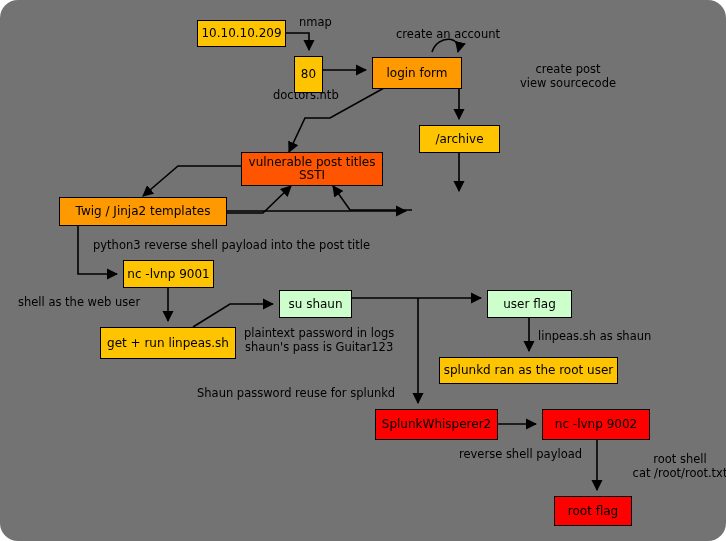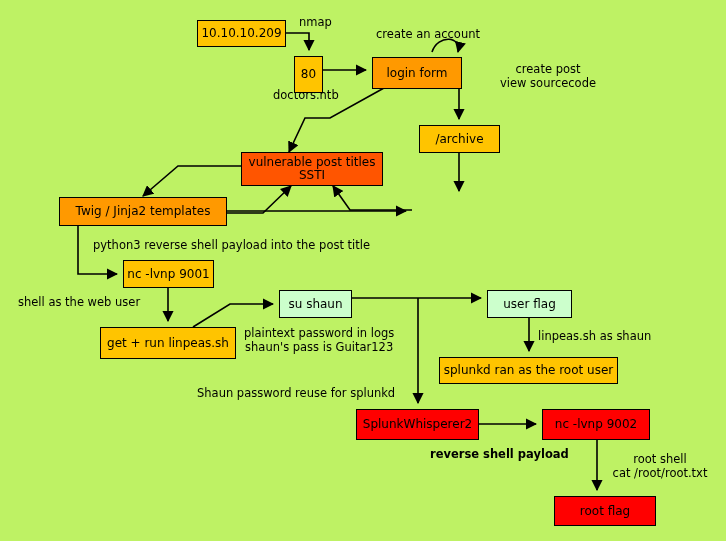--- a/index.html
+++ b/index.html
@@ -7,22 +7,23 @@
     padding: 0;
     background: #ffffff;
   }
   body {
     font-family: "DejaVu Sans", sans-serif;
   }
   #canvas {
     position: relative;
     width: 726px;
     height: 541px;
-    background: #bef264;
+    background: #737373;
     overflow: hidden;
+    border-radius: 18px;
   }
   #edges {
     position: absolute;
     left: 0;
     top: 0;
     width: 726px;
     height: 541px;
   }
   .node {
     position: absolute;
@@ -44,21 +45,21 @@
   .n-green  { background: #CCFFCC; }
   .n-red    { background: #FF0000; }
   .lbl {
     position: absolute;
     color: #000000;
     font-size: 11.5px;
     line-height: 14px;
     white-space: pre-line;
     z-index: 2;
   }
-  .lbl-c { text-align: center; }
+  .lbl-c { text-align: center; margin-left: 20px; }
   .lbl-l { text-align: center; }
 </style>
 </head>
 <body>
 
 <div id="canvas">
 
   <svg id="edges" viewBox="0 0 726 541">
     <defs>
       <marker id="arrow" viewBox="0 0 10 10" refX="9" refY="5" markerWidth="7" markerHeight="7" orient="auto-start-reverse">
@@ -122,25 +123,25 @@
   <div class="node n-yellow" style="left:123px; top:260px; width:91px; height:28px;">nc -lvnp 9001</div>
 
   <div class="node n-yellow" style="left:100px; top:327px; width:136px; height:32px;">get + run linpeas.sh</div>
 
   <div class="node n-green" style="left:279px; top:290px; width:73px; height:28px;text-align:right;">su shaun</div>
 
   <div class="node n-green" style="left:487px; top:290px; width:85px; height:28px;">user flag</div>
 
   <div class="node n-yellow" style="left:439px; top:357px; width:179px; height:27px;">splunkd ran as the root user</div>
 
-  <div class="node n-red" style="left:356px; top:409px; width:123px; height:31px;">SplunkWhisperer2</div>
+  <div class="node n-red" style="left:375px; top:409px; width:123px; height:31px;">SplunkWhisperer2</div>
 
   <div class="node n-red" style="left:542px; top:409px; width:108px; height:31px;">nc -lvnp 9002</div>
 
-  <div class="node n-red" style="left:554px; top:496px; width:102px; height:30px;">root flag</div>
+  <div class="node n-red" style="left:554px; top:496px; width:78px; height:30px;">root flag</div>
 
   <div class="lbl lbl-l" style="left:299px; top:15px;">nmap</div>
 
   <div class="lbl lbl-l" style="left:273px; top:88px;">doctors.htb</div>
 
   <div class="lbl lbl-c" style="left:370px; top:27px; width:116px;">create an account</div>
 
   <div class="lbl lbl-c" style="left:483px; top:62px; width:130px;">create post
 view sourcecode</div>
 
@@ -148,18 +149,18 @@
 
   <div class="lbl lbl-l" style="left:18px; top:295px;">shell as the web user</div>
 
   <div class="lbl lbl-l" style="left:244px; top:326px;">plaintext password in logs
 shaun's pass is Guitar123</div>
 
   <div class="lbl lbl-l" style="left:538px; top:329px;">linpeas.sh as shaun</div>
 
   <div class="lbl lbl-l" style="left:197px; top:386px;">Shaun password reuse for splunkd</div>
 
-  <div class="lbl lbl-l" style="left:430px; top:447px;font-weight:bold;">reverse shell payload</div>
+  <div class="lbl lbl-l" style="left:459px; top:447px;">reverse shell payload</div>
 
   <div class="lbl lbl-c" style="left:605px; top:452px; width:110px;">root shell
 cat /root/root.txt</div>
 
 </div>
 
 </body></html>

